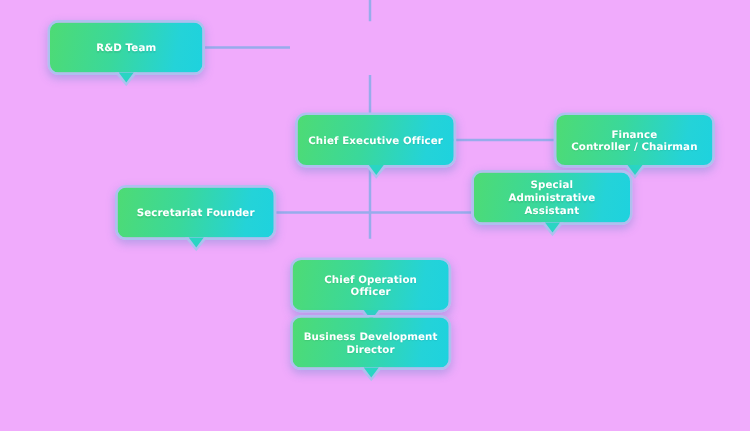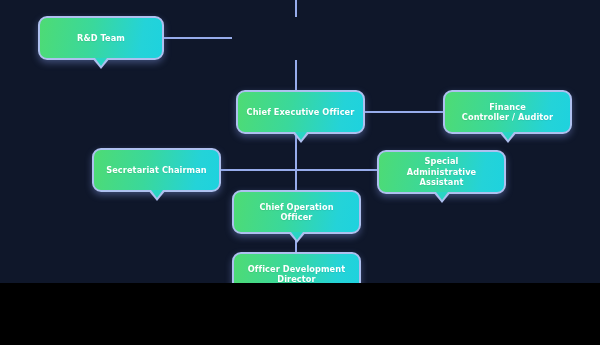--- a/index.html
+++ b/index.html
@@ -4,22 +4,22 @@
 <title>Organization Chart</title>
 <style>
   html, body {
     margin: 0;
     padding: 0;
     background: #000000;
   }
   #org-chart-canvas {
     position: relative;
     width: 600px;
-    height: 283px;
-    background: #0f172a;
+    height: 345px;
+    background: #f0abfc;
     overflow: hidden;
     font-family: "DejaVu Sans", "Liberation Sans", sans-serif;
   }
 
   
   .conn {
     position: absolute;
     background: #97aceb;
     z-index: 1;
   }
@@ -90,34 +90,34 @@
     <div class="node" style="left: 38px; top: 16px; width: 126px; height: 44px;">
       <span class="node-label">R&amp;D Team</span>
       <span class="tail"></span>
     </div>
     <div class="node" style="left: 236px; top: 90px; width: 129px; height: 44px;">
       <span class="node-label">Chief Executive Officer</span>
       <span class="tail"></span>
     </div>
     <div class="node" style="left: 443px; top: 90px; width: 129px; height: 44px;">
       <span class="node-label">Finance
-Controller / Auditor</span>
+Controller / Chairman</span>
       <span class="tail"></span>
     </div>
     <div class="node" style="left: 92px; top: 148px; width: 129px; height: 44px;">
-      <span class="node-label">Secretariat Chairman</span>
+      <span class="node-label">Secretariat Founder</span>
       <span class="tail"></span>
     </div>
-    <div class="node" style="left: 377px; top: 150px; width: 129px; height: 44px;">
+    <div class="node" style="left: 377px; top: 136px; width: 129px; height: 44px;">
       <span class="node-label">Special
 Administrative Assistant</span>
       <span class="tail"></span>
     </div>
-    <div class="node" style="left: 232px; top: 190px; width: 129px; height: 44px;">
+    <div class="node" style="left: 232px; top: 206px; width: 129px; height: 44px;">
       <span class="node-label">Chief Operation Officer</span>
       <span class="tail"></span>
     </div>
     <div class="node" style="left: 232px; top: 252px; width: 129px; height: 44px;">
-      <span class="node-label">Officer Development
+      <span class="node-label">Business Development
 Director</span>
       <span class="tail"></span>
     </div>
   </div>
 
 </body></html>

